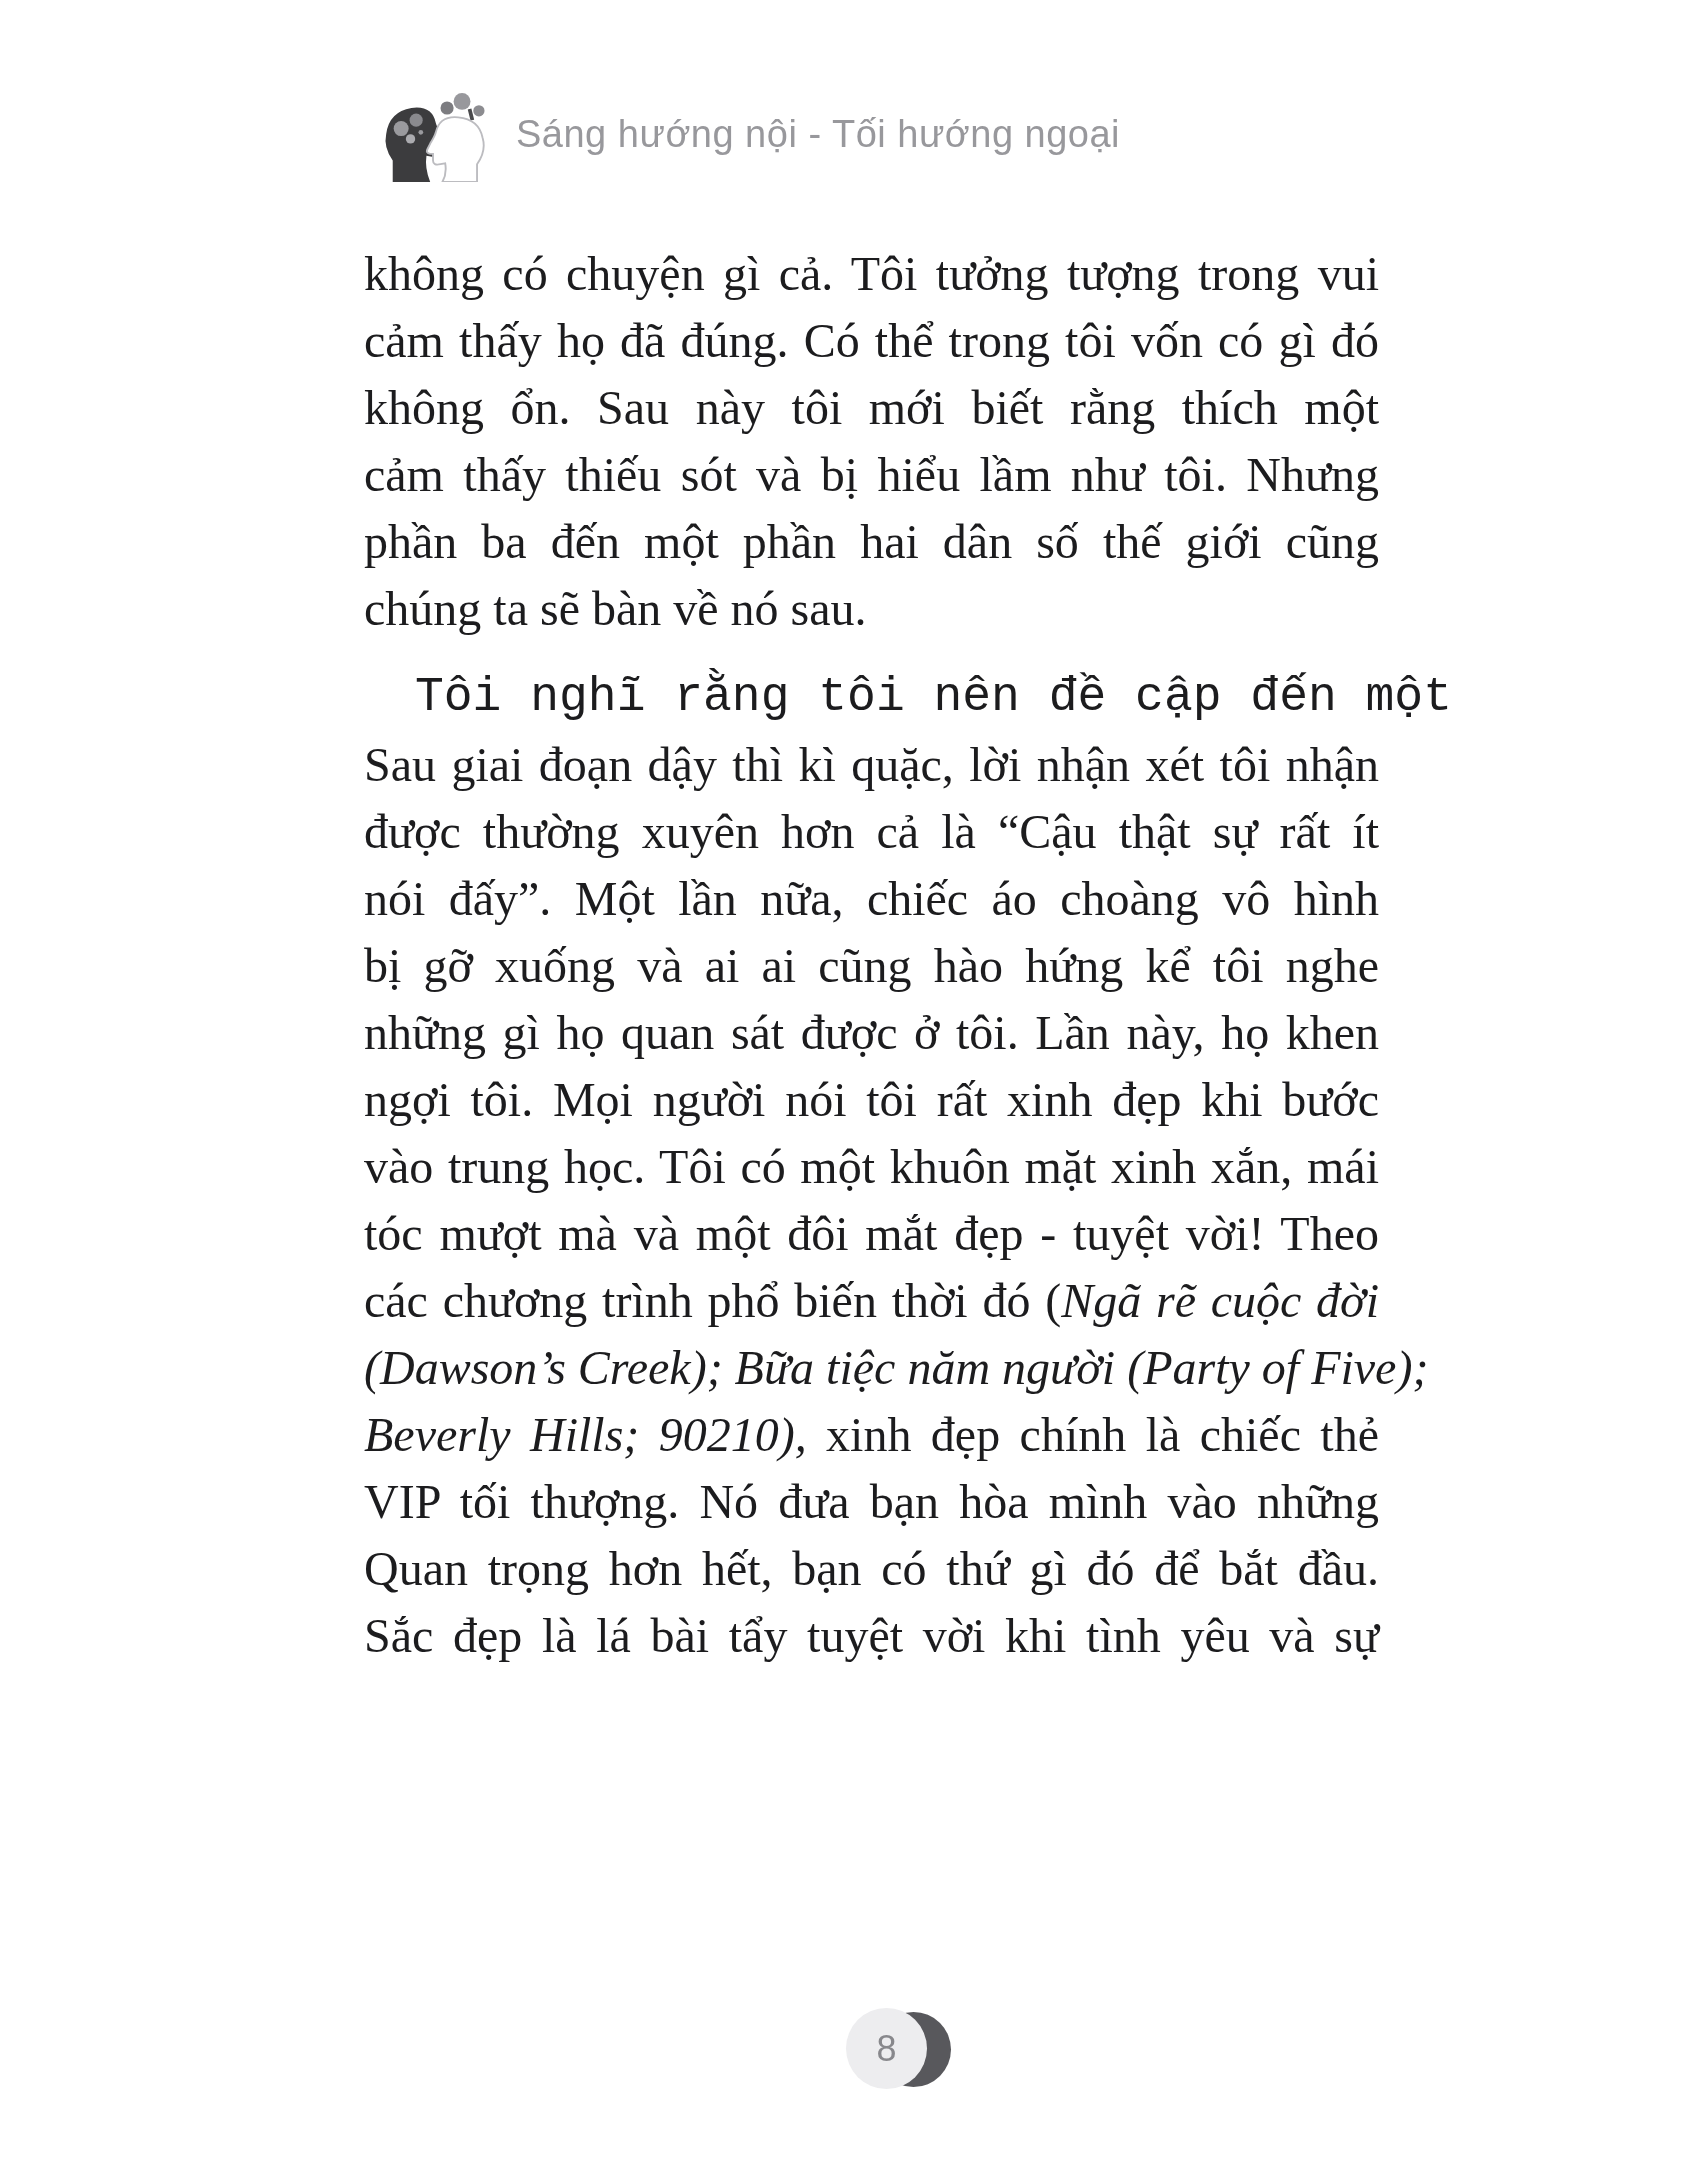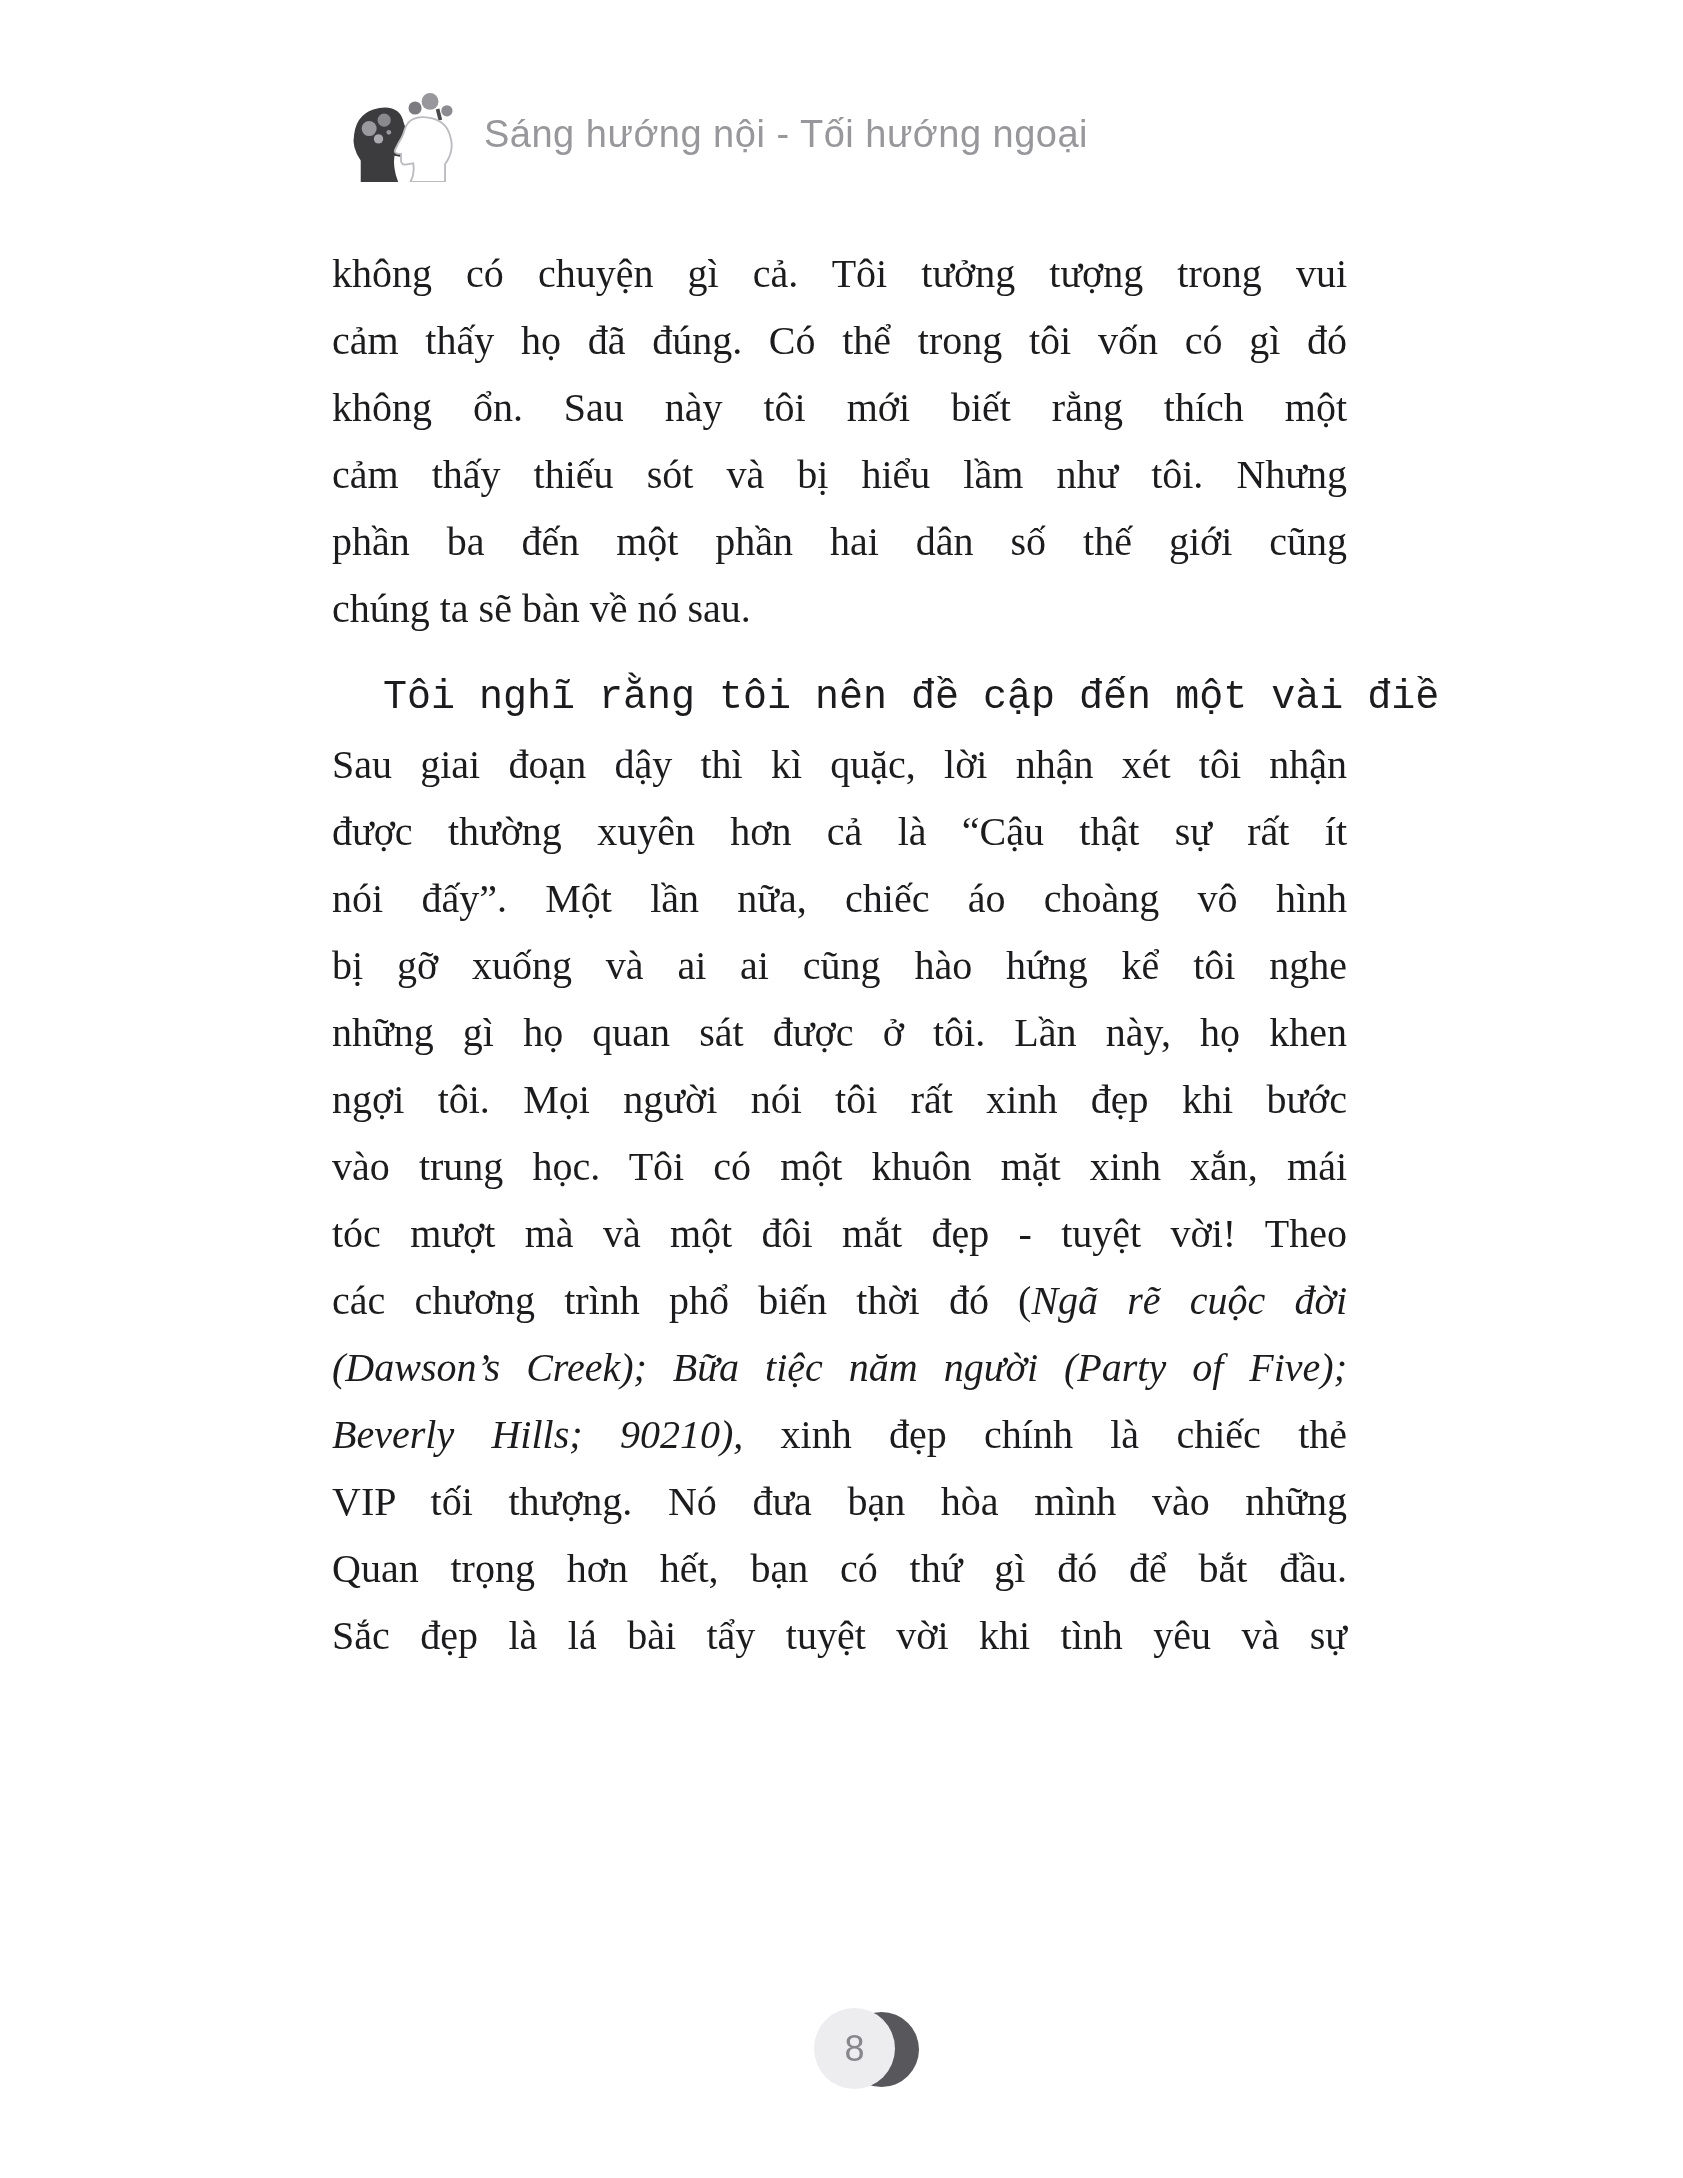--- a/index.html
+++ b/index.html
@@ -3,20 +3,21 @@
 <meta charset="utf-8">
 <style>
   html, body { margin: 0; padding: 0; background: #ffffff; }
   .page {
     position: relative;
     width: 1439px;
     height: 2178px;
     background: var(--page-bg, #ffffff);
     overflow: hidden;
     font-family: "Liberation Serif", serif;
+    margin-left: 32px;
   }
 
   
   .header {
     position: absolute;
     top: 93px;
     left: 347px;
     display: flex;
     align-items: center;
     gap: 14px;
@@ -31,21 +32,21 @@
     padding-bottom: 6px;
   }
 
   
   .body-text {
     position: absolute;
     top: 240px;
     left: 332px;
     width: 1015px;
     color: var(--body-text, #1c1c1e);
-    font-size: 40px;
+    font-size: 48px;
   }
   .para + .para { margin-top: 22px; }
   .line {
     line-height: 67px;
     height: 67px;
     text-align: justify;
     text-align-last: justify;
     white-space: nowrap; 
   }
   .line.no-justify { text-align-last: left; }

